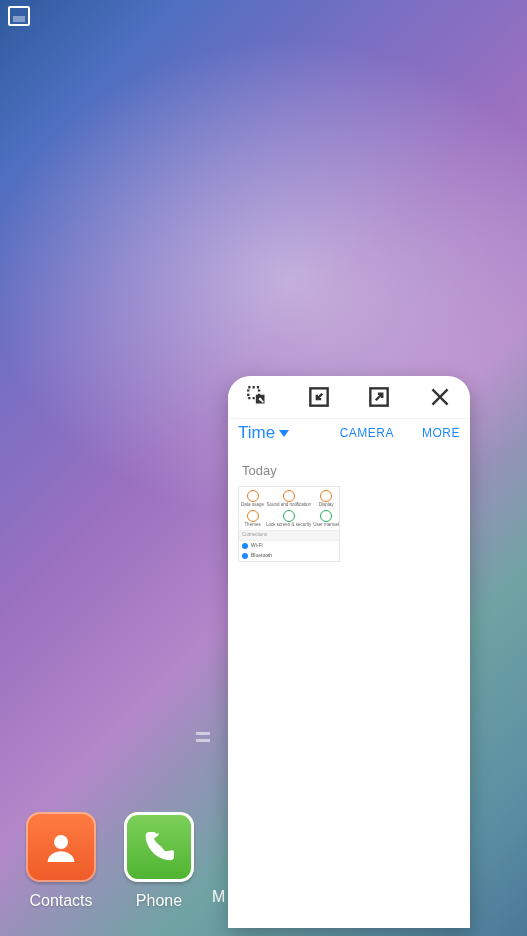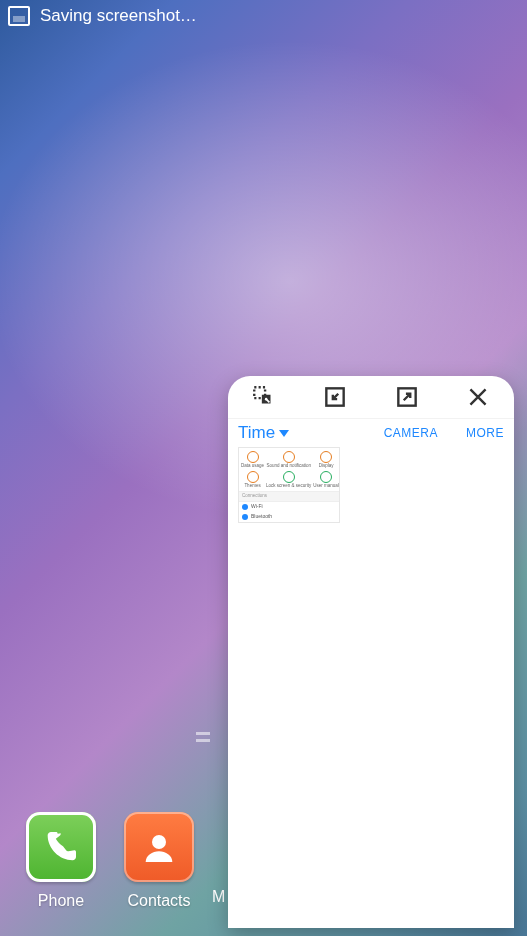--- a/index.html
+++ b/index.html
@@ -20,21 +20,21 @@
   .dock-item{display:flex;flex-direction:column;align-items:center;gap:10px;width:70px;}
   .dock-icon{width:70px;height:70px;border-radius:14px;display:flex;align-items:center;justify-content:center;}
   .dock-label{font-size:16px;color:#fff;text-shadow:0 1px 2px rgba(0,0,0,0.25);}
   .phone-bg{background:linear-gradient(#7ed05b,#4db430);box-shadow:inset 0 0 0 3px #fff, 0 2px 3px rgba(0,0,0,0.2);}
   .contacts-bg{background:linear-gradient(#ff7c42,#ef5b28);box-shadow:inset 0 0 0 2px rgba(255,255,255,0.4), 0 2px 3px rgba(0,0,0,0.2);}
   .phone-glyph{width:40px;height:40px;}
   
   .drag-handle{position:absolute;left:196px;top:732px;display:flex;flex-direction:column;gap:4px;}
   .drag-handle span{display:block;width:14px;height:3px;background:rgba(255,255,255,0.55);}
   
-  .popup{position:absolute;left:228px;top:376px;width:286px;height:552px;background:#fff;border-radius:22px 22px 0 0;box-shadow:0 6px 20px rgba(0,0,0,0.25);overflow:hidden;}
+  .popup{position:absolute;left:228px;top:376px;width:242px;height:552px;background:#fff;border-radius:22px 22px 0 0;box-shadow:0 6px 20px rgba(0,0,0,0.25);overflow:hidden;}
   .popup-toolbar{height:42px;display:flex;align-items:center;justify-content:space-around;border-bottom:1px solid rgba(0,0,0,0.05);}
   .tb-btn{width:30px;height:30px;display:flex;align-items:center;justify-content:center;}
   .tb-btn svg{width:26px;height:26px;stroke:#333;fill:none;stroke-width:2.2;}
   .popup-app{padding:0 10px;}
   .app-header{display:flex;align-items:center;justify-content:space-between;height:28px;}
   .app-title{color:#1e88ff;font-size:17px;font-weight:500;display:flex;align-items:center;gap:4px;}
   .app-title .tri{width:0;height:0;border-left:5px solid transparent;border-right:5px solid transparent;border-top:7px solid #1e88ff;}
   .app-links{display:flex;gap:28px;font-size:12px;color:#1e88ff;letter-spacing:0.5px;}
   .section-label{color:#888;font-size:13px;margin:16px 0 8px 4px;}
   .thumb{width:100px;border:1px solid #e6e6e6;background:#fff;font-size:5px;color:#666;line-height:1;}
@@ -45,40 +45,39 @@
   .thumb-sec{font-size:4.5px;color:#999;padding:2px 3px;background:#f5f5f5;border-top:1px solid #eee;border-bottom:1px solid #eee;}
   .thumb-row{display:flex;align-items:center;gap:3px;padding:2px 3px;font-size:5px;color:#555;}
   .thumb-row .bullet{width:6px;height:6px;border-radius:50%;background:#1e88ff;flex-shrink:0;}
   .cut-label{position:absolute;bottom:30px;left:212px;font-size:16px;color:#fff;letter-spacing:0.5px;}
 </style>
 </head>
 <body>
 
 <div class="status-bar">
   <span class="status-icon"></span>
-  <span class="status-text">Saving screenshot…</span>
 </div>
 
 <div class="dock">
-  <div class="dock-item">
-    <div class="dock-icon phone-bg">
-      <svg class="phone-glyph" viewBox="0 0 24 24">
-          <path d="M6 3c-1 0-2 1-2 2 0 8 7 15 15 15 1 0 2-1 2-2v-3c0-.6-.4-1-1-1l-3.5.5c-.5.1-1 0-1.3-.4l-2-2.5c-1.8-1.2-3.2-2.7-4.3-4.5l2.5-2c.4-.3.5-.8.4-1.3L10 4c0-.6-.4-1-1-1H6z" fill="#fff"></path>
-        </svg>
-    </div>
-    <span class="dock-label">Phone</span>
-  </div>
   <div class="dock-item">
     <div class="dock-icon contacts-bg">
       <svg class="phone-glyph" viewBox="0 0 24 24">
           <circle cx="12" cy="9" r="4.2" fill="#fff"></circle>
           <path d="M4 21c0-4 4-6.5 8-6.5s8 2.5 8 6.5" fill="#fff"></path>
         </svg>
     </div>
     <span class="dock-label">Contacts</span>
+  </div>
+  <div class="dock-item">
+    <div class="dock-icon phone-bg">
+      <svg class="phone-glyph" viewBox="0 0 24 24">
+          <path d="M6 3c-1 0-2 1-2 2 0 8 7 15 15 15 1 0 2-1 2-2v-3c0-.6-.4-1-1-1l-3.5.5c-.5.1-1 0-1.3-.4l-2-2.5c-1.8-1.2-3.2-2.7-4.3-4.5l2.5-2c.4-.3.5-.8.4-1.3L10 4c0-.6-.4-1-1-1H6z" fill="#fff"></path>
+        </svg>
+    </div>
+    <span class="dock-label">Phone</span>
   </div>
 </div>
 <span class="cut-label">M</span>
 
 <div class="drag-handle">
     <span></span>
     <span></span>
   </div>
 
 <div class="popup">
@@ -115,20 +114,21 @@
       <div class="app-title">
         <span>Time</span>
         <span class="tri"></span>
       </div>
       <div class="app-links">
         <span>CAMERA</span>
         <span>MORE</span>
       </div>
     </div>
 
+    <div class="section-label">Today</div>
 
     <div class="thumb">
       <div class="thumb-grid">
 
         <div class="ticon">
             <span class="dot" style="border-color:#e67e22;color:#e67e22"></span>
             <span class="lbl">Data usage</span>
           </div>
         <div class="ticon">
             <span class="dot" style="border-color:#e67e22"></span>

